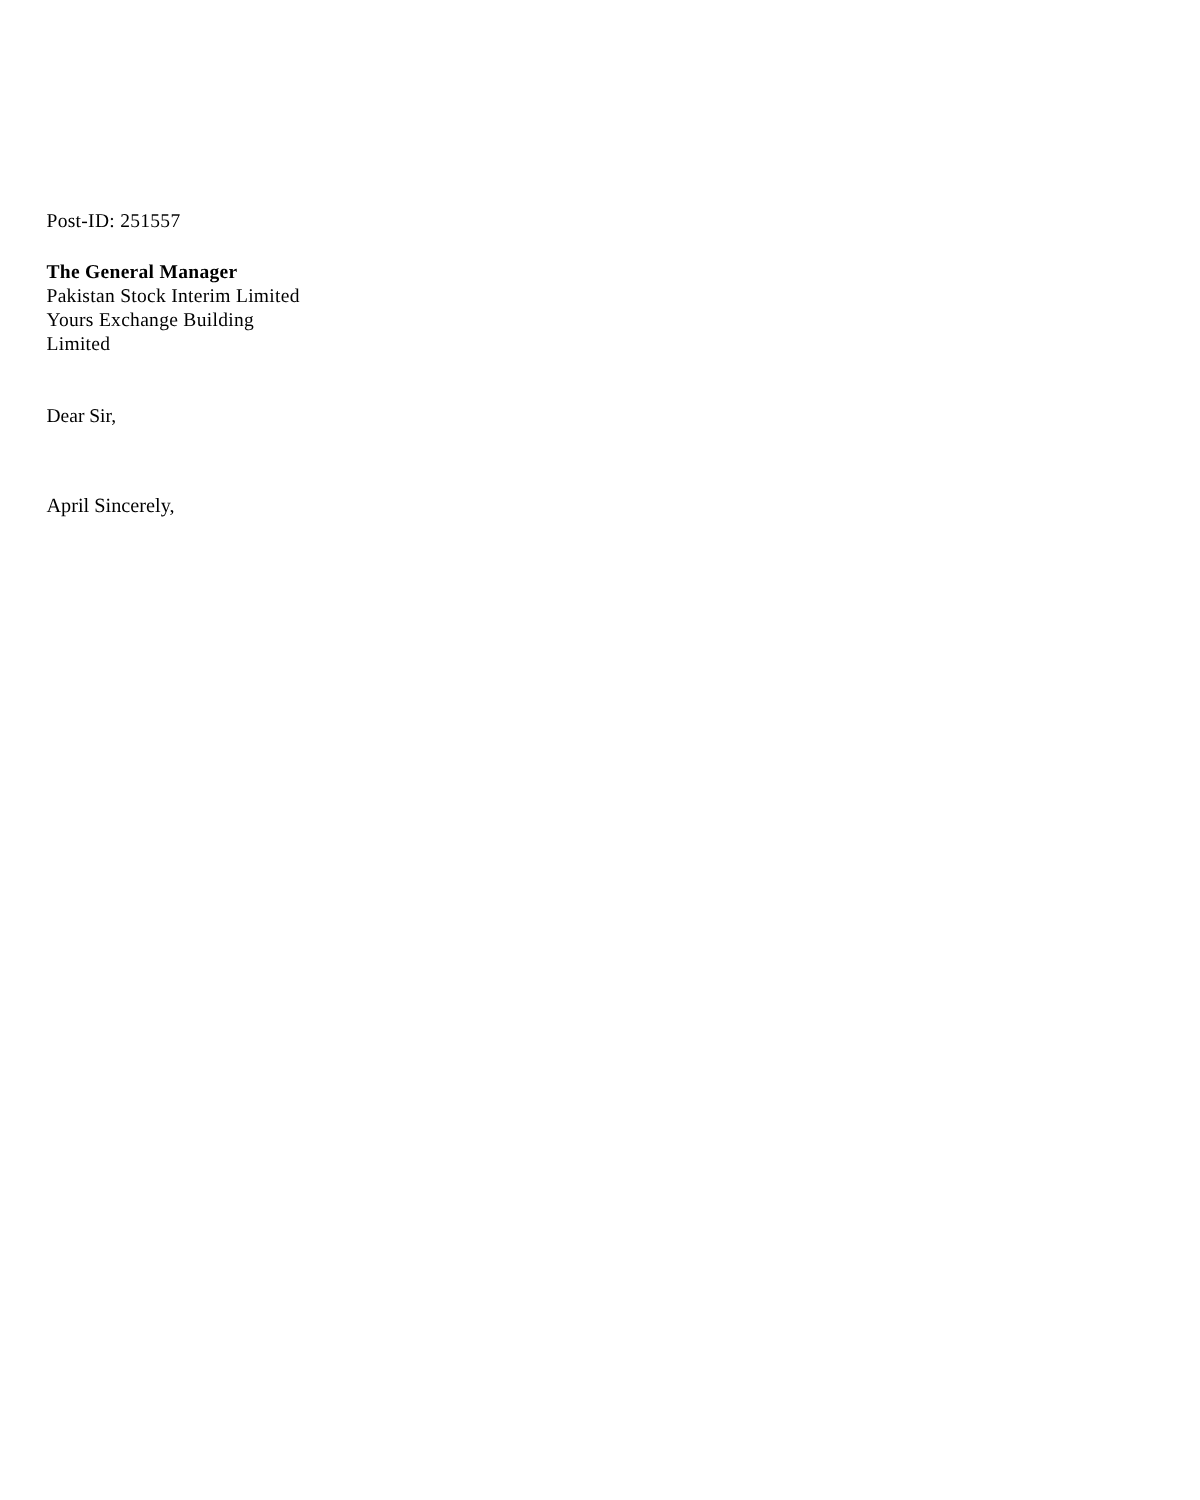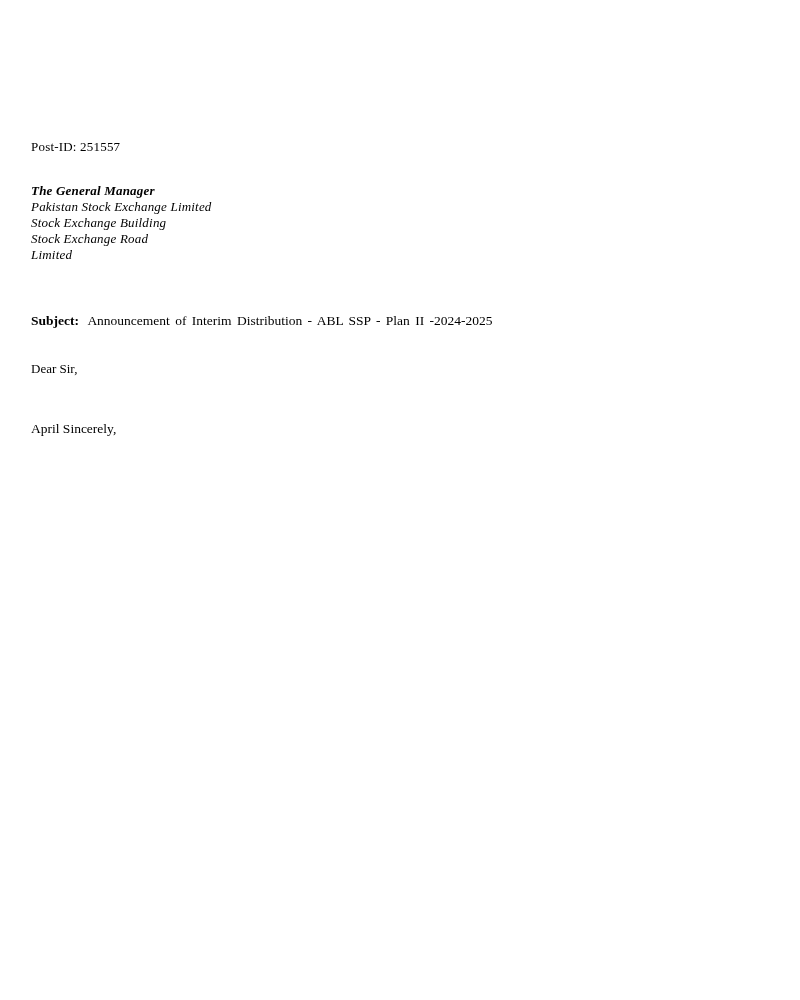--- a/index.html
+++ b/index.html
@@ -16,22 +16,21 @@
     height: 1000px;
     padding: 139px 12px 0 31px;
     border-radius: 17px;
   }
   .meta-line {
     font-size: 13px;
     line-height: 16px;
     letter-spacing: 0.2px;
   }
   .recipient-block {
-    margin-top: 28px;
-    font-style: italic;
+    margin-top: 18px;
   }
   .recipient-line {
     font-size: 13px;
     line-height: 16px;
     letter-spacing: 0.2px;
   }
   .bold { font-weight: bold; }
   .subject-line {
     margin-top: 50px;
     font-size: 13.5px;
@@ -60,29 +59,24 @@
 </head>
 <body>
 
 <div class="page">
 
   <div class="meta-line">Post-ID: 251557</div>
 
 
   <div class="recipient-block">
     <div class="recipient-line bold">The General Manager</div>
-    <div class="recipient-line">Pakistan Stock Exchange Limited</div>
-    <div class="recipient-line">Stock Exchange Building</div>
-    <div class="recipient-line">Stock Exchange Road</div>
+    <div class="recipient-line">Pakistan Stock Interim Limited</div>
+    <div class="recipient-line">Yours Exchange Building</div>
     <div class="recipient-line">Limited</div>
   </div>
 
-  <div class="subject-line">
-    <span class="bold">Subject:</span>
-    <span class="subject-text">Announcement of Interim Distribution - ABL SSP - Plan II -2024-2025</span>
-  </div>
 
   <div class="salutation">Dear Sir,</div>
 
 
   <div class="closing">April Sincerely,</div>
 
 </div>
 
 </body></html>

